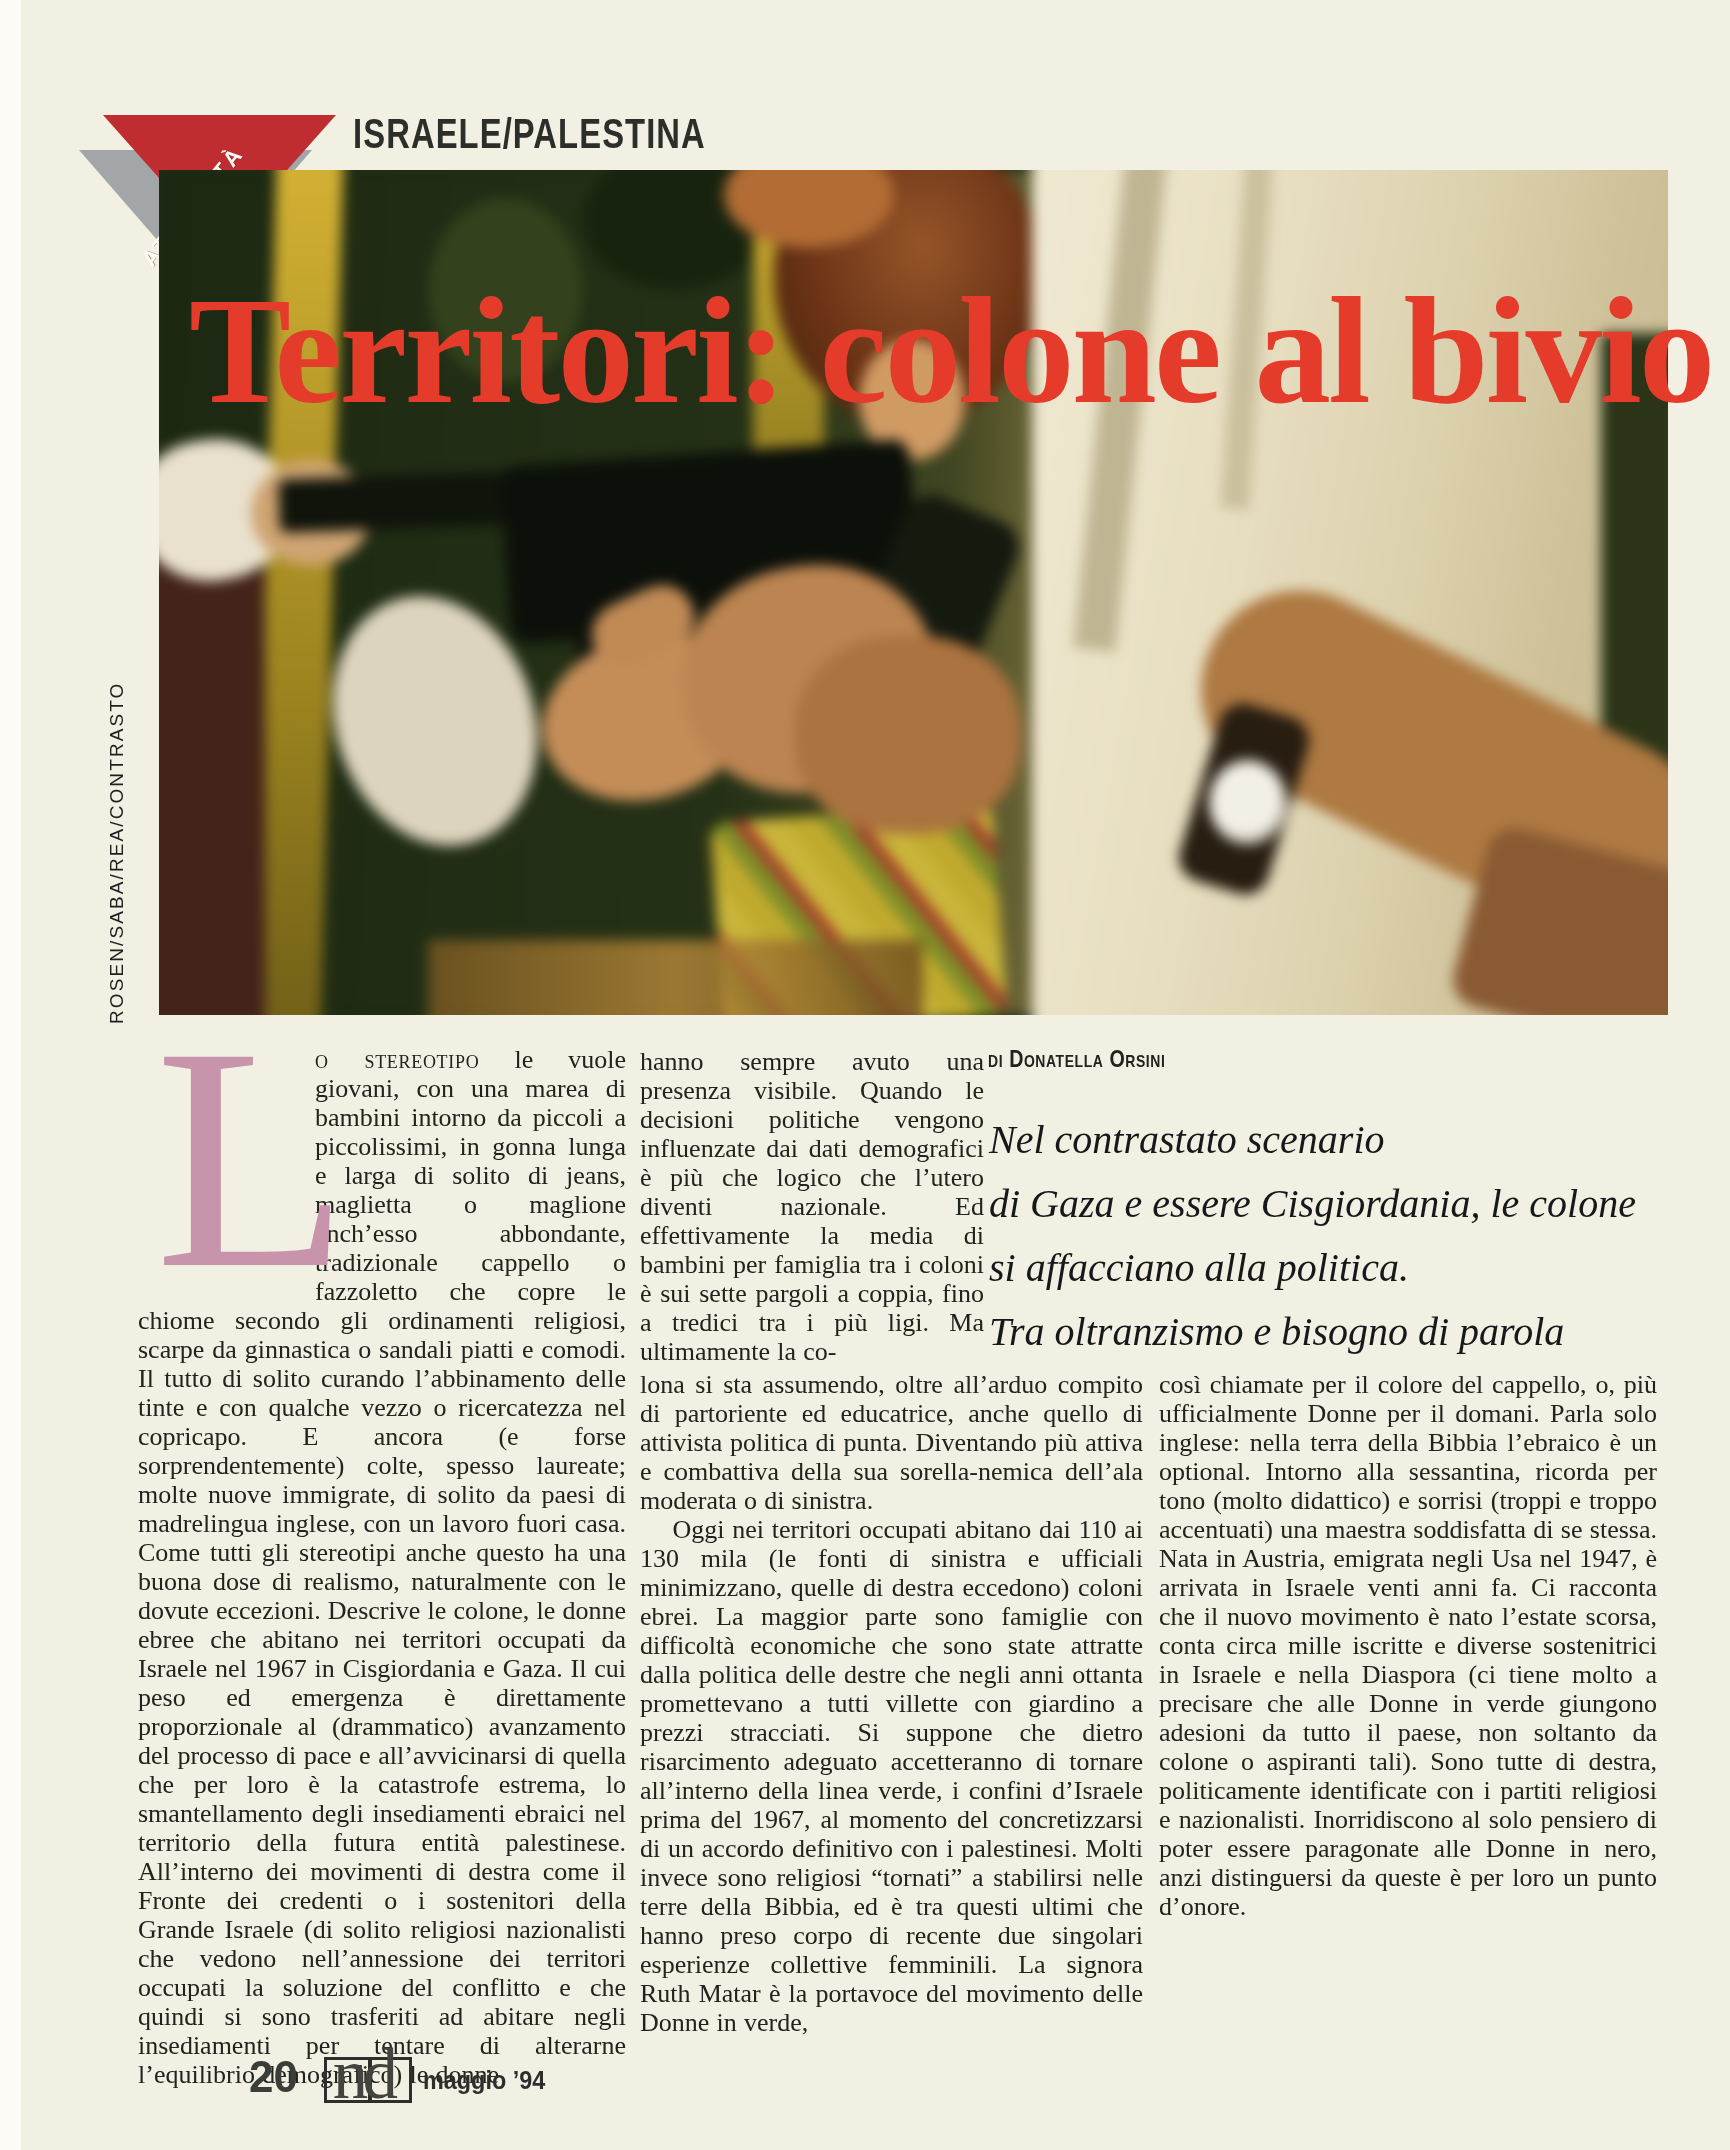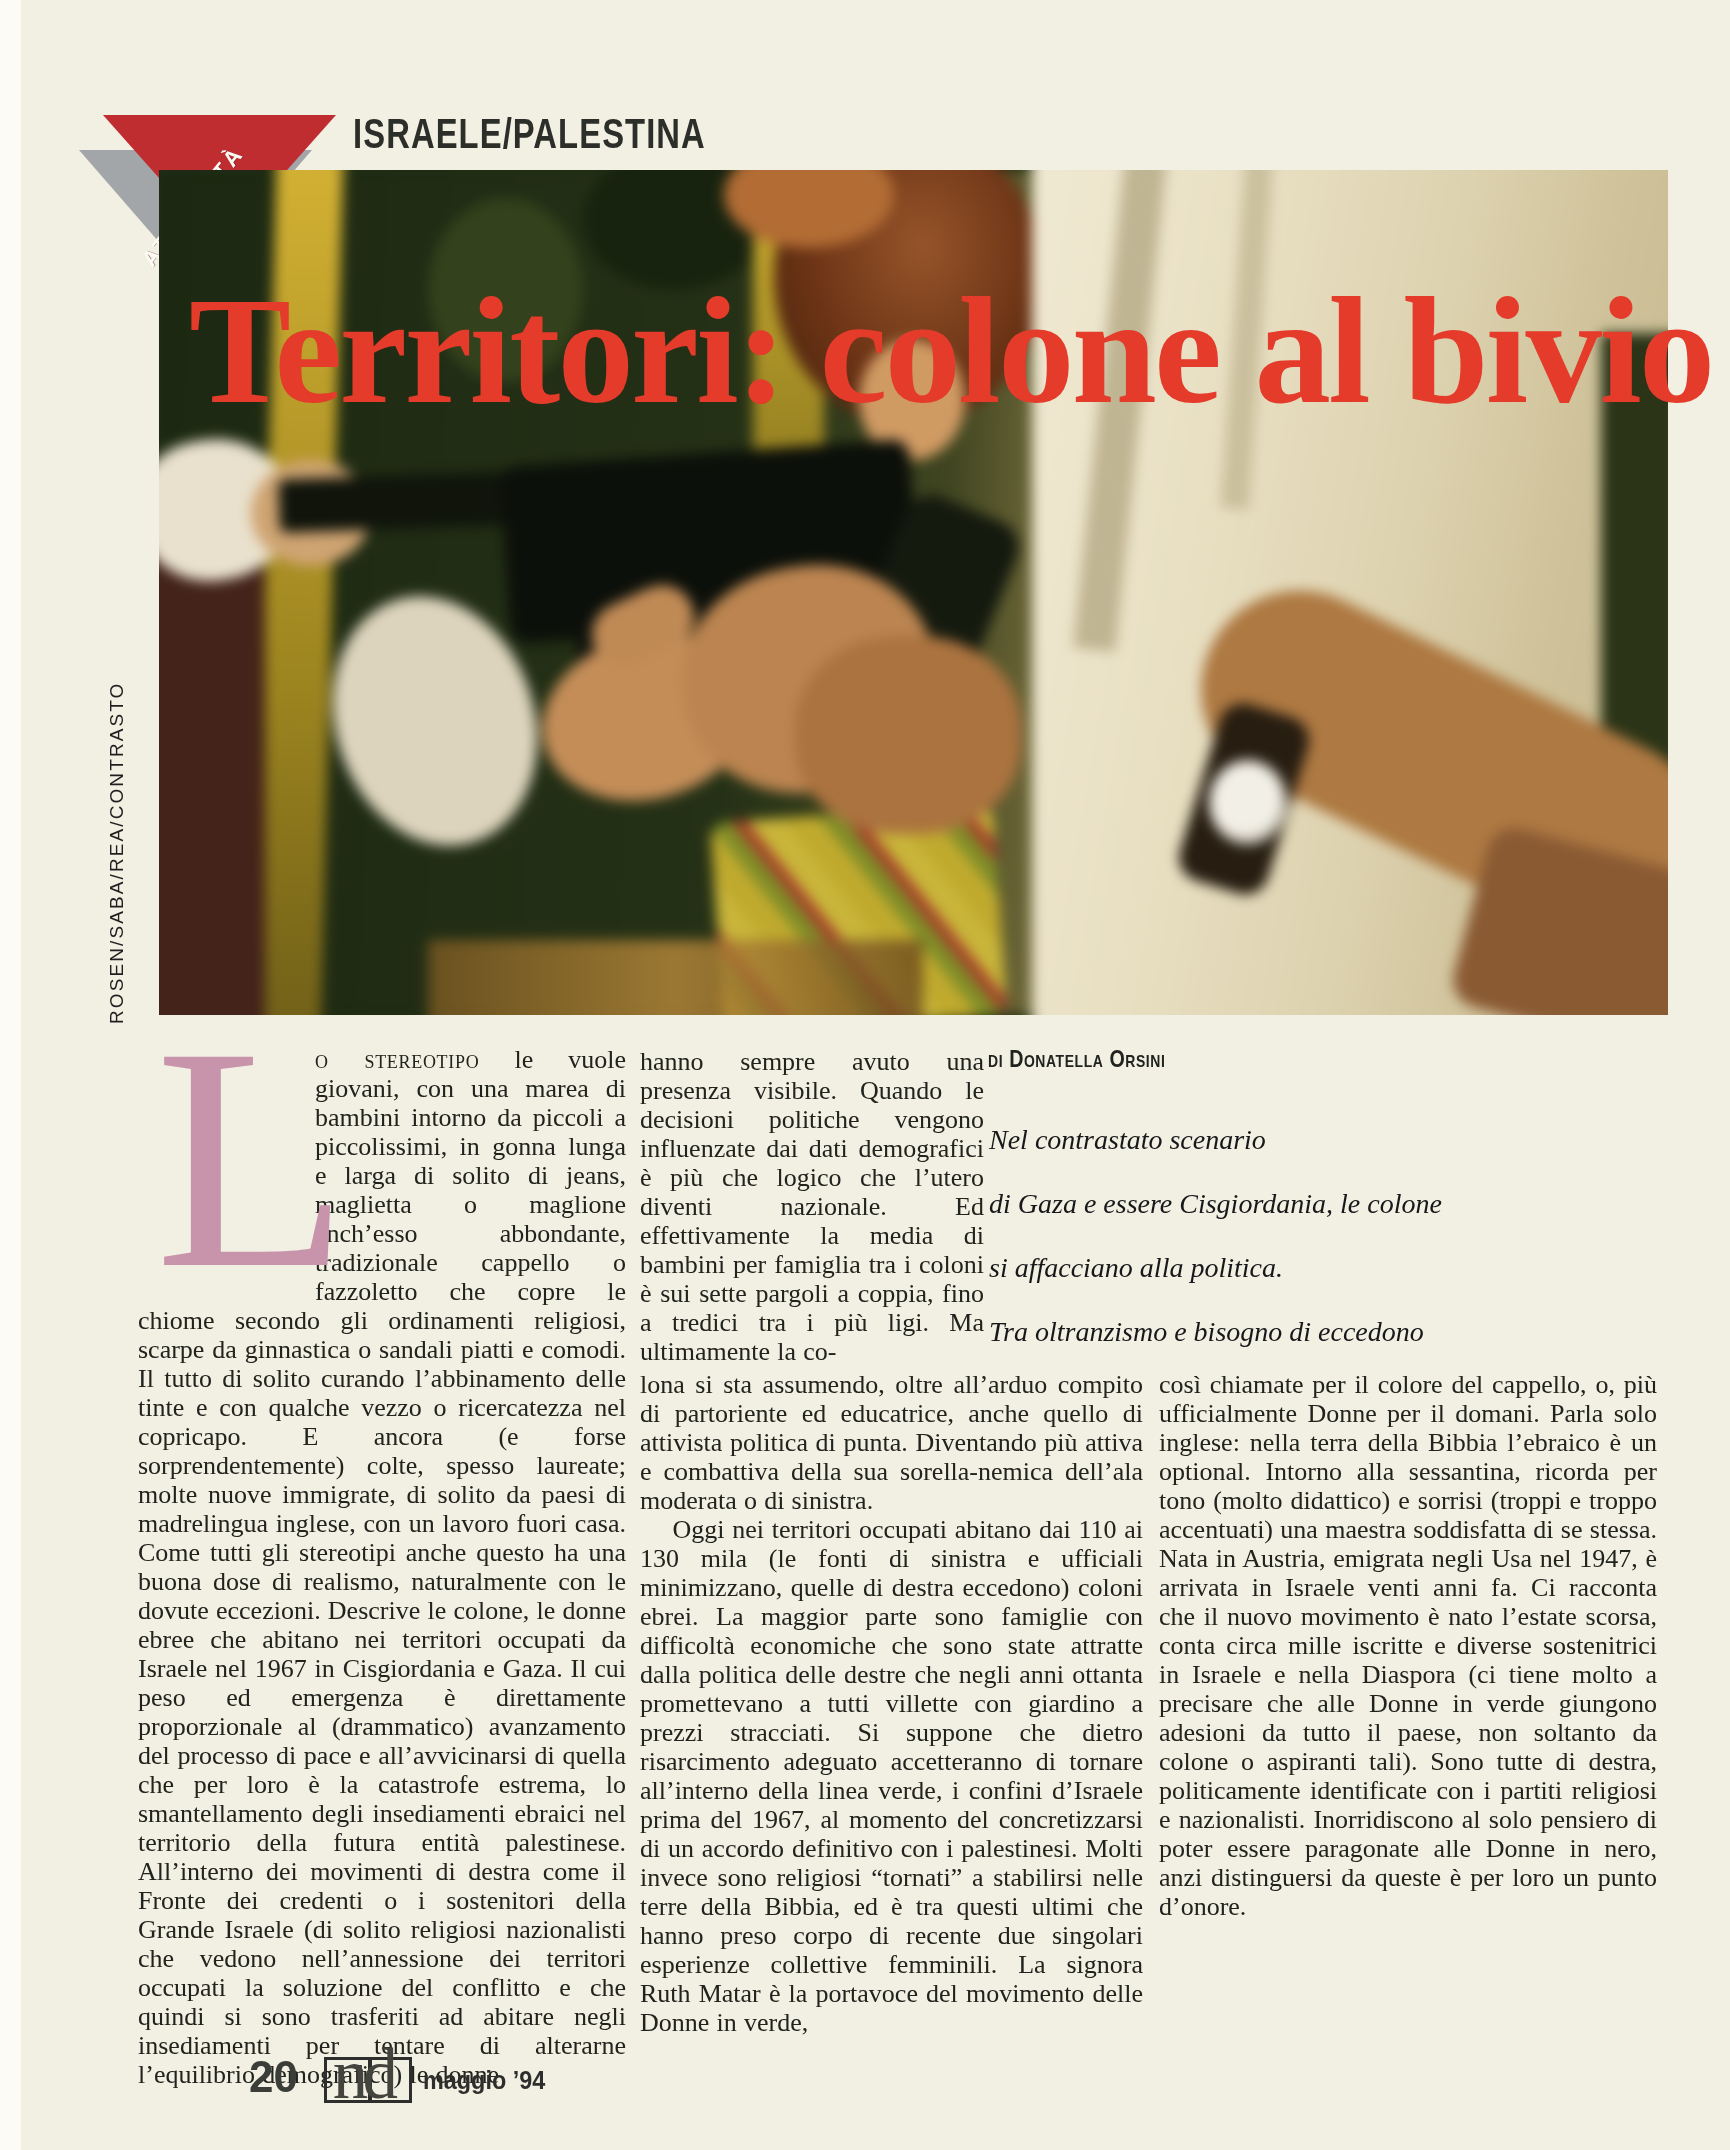--- a/index.html
+++ b/index.html
@@ -70,21 +70,21 @@
   #col3{left:1159px;top:1370px;width:498px;}
   .indent{text-indent:32.5px;margin:0;}
   .noindent{margin:0;}
   .dropcap{float:left;width:177px;height:233px;position:relative;}
   .dropcap span{position:absolute;left:17px;top:-46px;font-size:318px;line-height:318px;color:#c794ac;}
   .lead{font-variant:small-caps;letter-spacing:0.7px;}
 
   #byline{position:absolute;left:988px;top:1045px;font-family:"Liberation Sans",sans-serif;font-weight:bold;
           font-size:24px;transform:scaleX(.82);transform-origin:left top;font-variant:small-caps;
           letter-spacing:0.7px;color:#20231e;white-space:nowrap;}
-  #standfirst{position:absolute;left:989px;top:1108px;width:686px;font-style:italic;font-size:28px;
+  #standfirst{position:absolute;left:989px;top:1108px;width:686px;font-style:italic;font-size:40px;
               line-height:64px;color:#17181a;}
 
   
   #page-num{position:absolute;left:249px;top:2052px;font-family:"Liberation Sans",sans-serif;
             font-weight:bold;font-size:44px;color:#3a3d38;}
   #logo{position:absolute;left:324px;top:2057px;width:82px;height:40px;border:3.5px solid #2e2e2c;}
   #logo .logo-div{position:absolute;left:50%;top:0;width:3.5px;height:100%;background:#2e2e2c;}
   #logo .logo-text{position:absolute;left:5.7px;top:-21px;font-family:"Liberation Serif",serif;
                    font-size:71px;line-height:71px;color:#44443f;letter-spacing:-5.7px;}
   #issue{position:absolute;left:423px;top:2065px;font-family:"Liberation Sans",sans-serif;font-weight:bold;
@@ -158,21 +158,21 @@
   <div class="col" id="col3">
     <p class="noindent">così chiamate per il colore del cappello, o, più ufficialmente Donne per il domani. Parla solo inglese: nella terra della Bibbia l’ebraico è un optional. Intorno alla sessantina, ricorda per tono (molto didattico) e sorrisi (troppi e troppo accentuati) una maestra soddisfatta di se stessa. Nata in Austria, emigrata negli Usa nel 1947, è arrivata in Israele venti anni fa. Ci racconta che il nuovo movimento è nato l’estate scorsa, conta circa mille iscritte e diverse sostenitrici in Israele e nella Diaspora (ci tiene molto a precisare che alle Donne in verde giungono adesioni da tutto il paese, non soltanto da colone o aspiranti tali). Sono tutte di destra, politicamente identificate con i partiti religiosi e nazionalisti. Inorridiscono al solo pensiero di poter essere paragonate alle Donne in nero, anzi distinguersi da queste è per loro un punto d’onore.</p>
   </div>
 
   <div id="byline">di Donatella Orsini</div>
 
   <div id="standfirst">
     <div class="sf-line">Nel contrastato scenario</div>
     <div class="sf-line">di Gaza e essere Cisgiordania, le colone</div>
     <div class="sf-line">si affacciano alla politica.</div>
-    <div class="sf-line">Tra oltranzismo e bisogno di eccedono</div>
+    <div class="sf-line">Tra oltranzismo e bisogno di parola</div>
   </div>
 
   <div id="page-num">20</div>
   <div id="logo">
     <div class="logo-div"></div>
     <div class="logo-text">nd</div>
   </div>
   <div id="issue">maggio ’94</div>
 </div>
 

